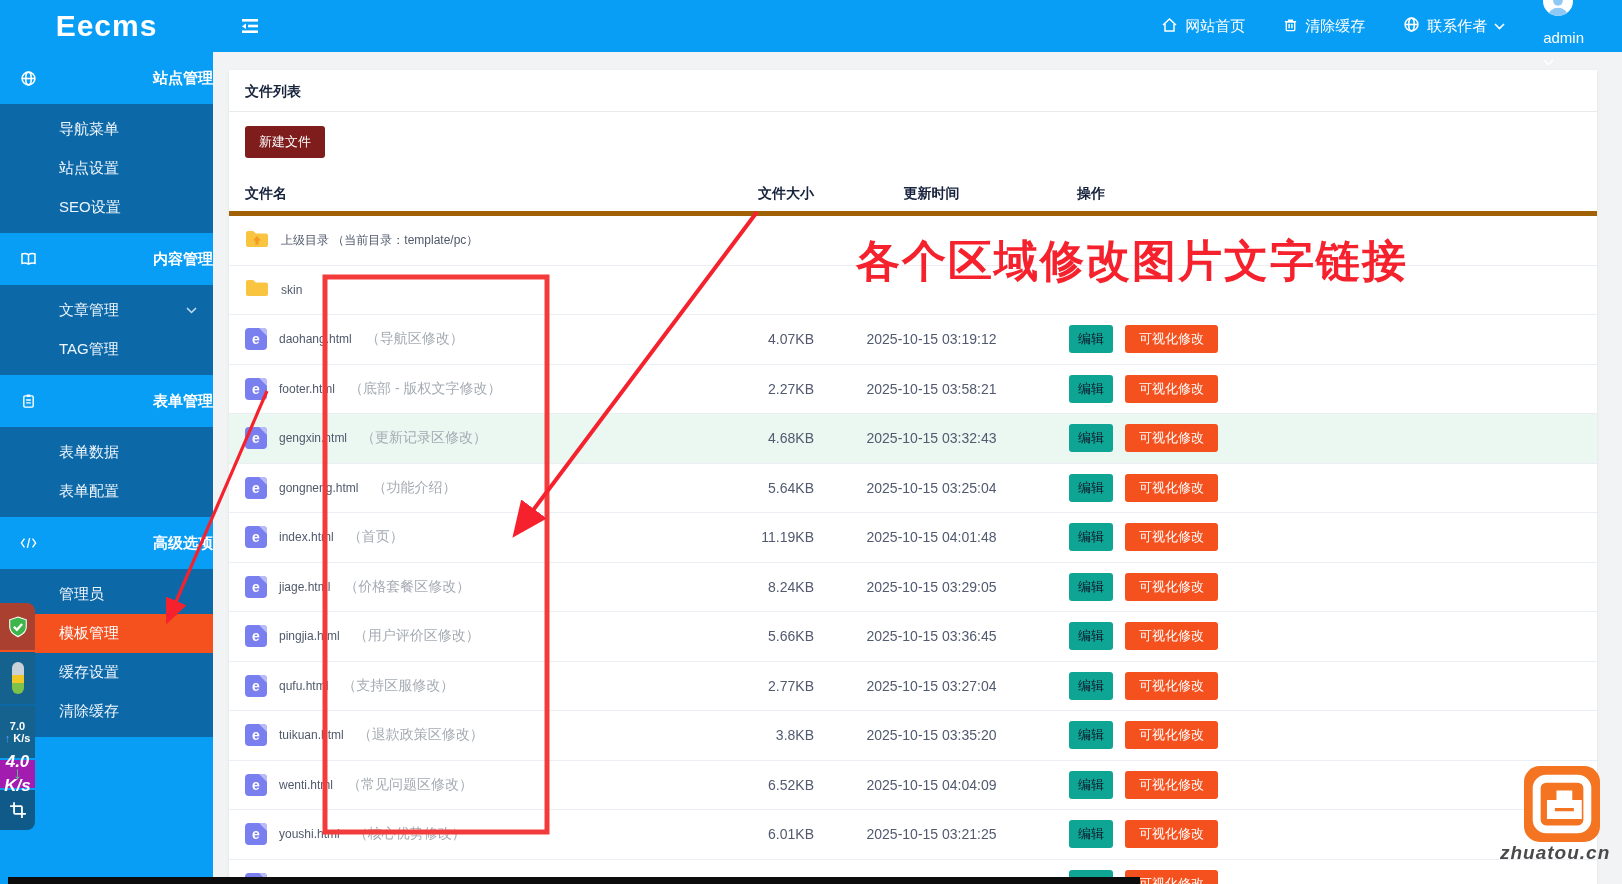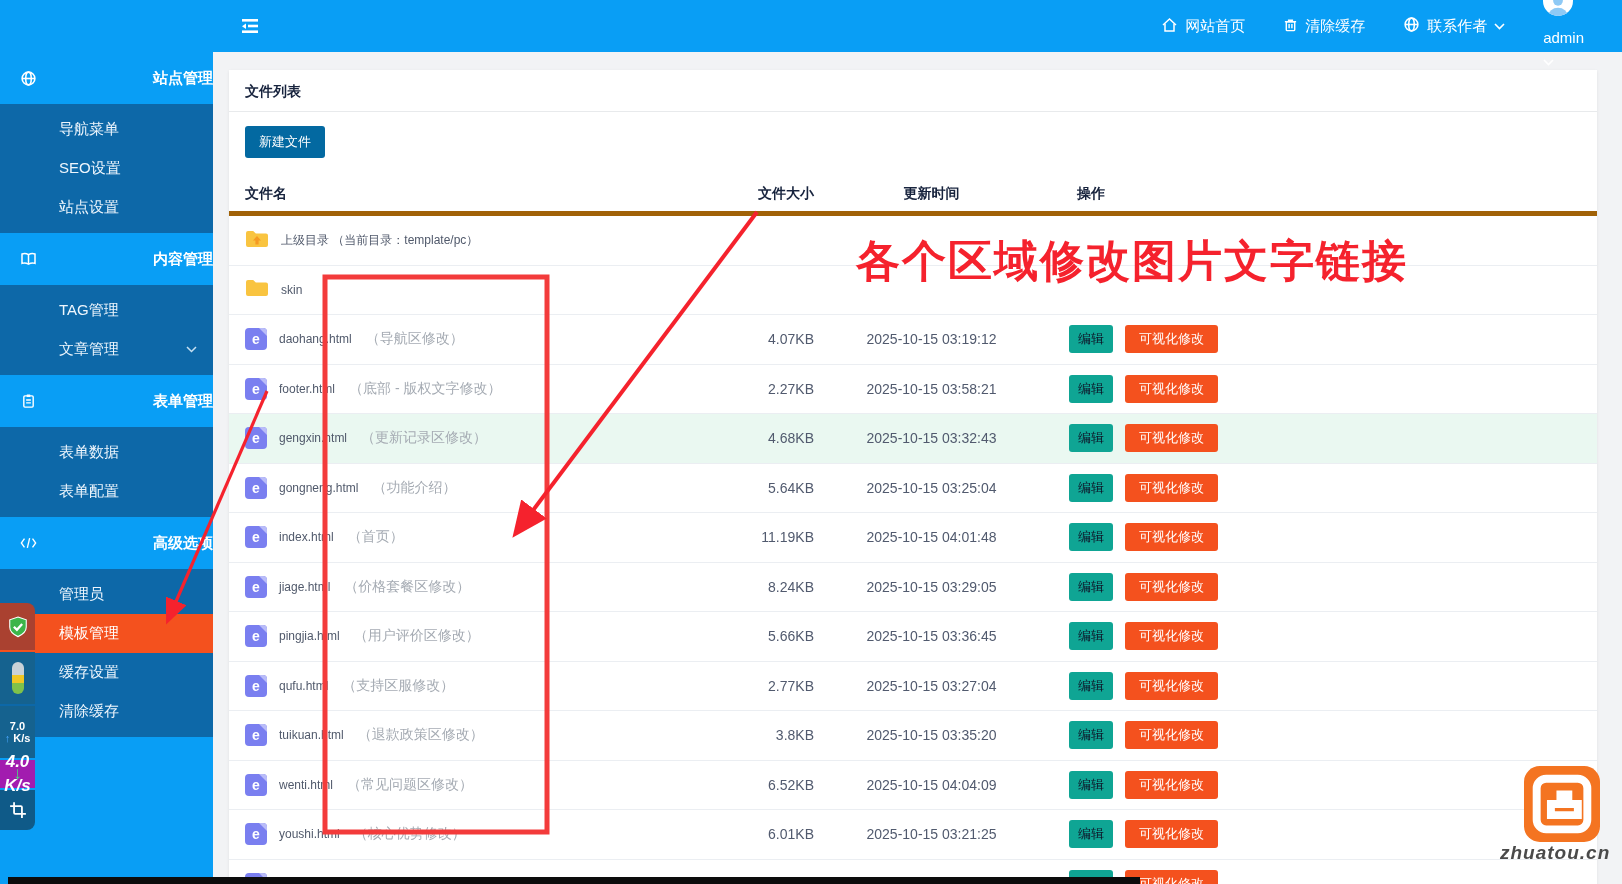--- a/index.html
+++ b/index.html
@@ -39,21 +39,21 @@
   .pill { width:12px; height:32px; border-radius:6px; background:linear-gradient(#c9d2d8 0 40%, #f0c724 40% 65%, #7fc24a 65% 100%); }
   .u-arrow { color:#4aa8ff; } .d-arrow { color:#49e07c; }
 
   
   .content { position:absolute; left:213px; top:52px; right:0; bottom:0; background:#f2f3f5; }
   .card { position:absolute; left:16px; top:18px; width:1368px; bottom:-40px; background:#fff;
     box-shadow:0 1px 3px rgba(0,0,0,.08); }
   .card-head { height:42px; line-height:42px; padding:0 16px; font-size:14px; font-weight:bold; color:#17233d;
     border-bottom:1px solid #e8eaec; }
   .toolbar { padding:14px 16px 18px; }
-  .btn-new { display:inline-block; background:#0369a1; color:#fff; font-size:13px; padding:7px 14px; border:none;
+  .btn-new { display:inline-block; background:#7f1d1d; color:#fff; font-size:13px; padding:7px 14px; border:none;
     border-radius:3px; cursor:pointer; }
 
   .thead, .trow { display:grid; grid-template-columns:470px 125px 215px 1fr; align-items:center; }
   .thead { height:40px; border-bottom:5px solid #a16207; font-size:14px; font-weight:bold; color:#17233d; }
   .thead .c-name { padding-left:16px; }
   .thead .c-size { text-align:right; padding-right:10px; }
   .thead .c-time { text-align:center; }
   .thead .c-act  { padding-left:38px; }
   .trow { height:49.5px; border-bottom:1px solid #ebeef2; font-size:14px; color:#515a6e; cursor:default; }
   .trow.hl { background:#eaf8f1; }
@@ -80,20 +80,21 @@
   
   .blackbar { position:absolute; left:8px; bottom:0; width:1132px; height:7px; background:#0c0c0c; z-index:40; }
   .brand { position:absolute; left:1512px; top:766px; z-index:25; width:100px; text-align:center; }
   .brand-text { position:absolute; left:1500px; top:842px; z-index:25; font-size:19px; font-weight:bold; font-style:italic;
     color:#4a4a4a; letter-spacing:1px; }
 </style>
 </head>
 <body>
 
 <div class="topbar">
+  <div class="logo">Eecms</div>
   <div class="collapse">
     <svg width="20" height="16" viewBox="0 0 20 16">
       <rect x="1" y="1" width="16" height="2.6" fill="#fff"></rect>
       <polygon points="1,8.2 5,5.4 5,11" fill="#fff"></polygon>
       <rect x="7" y="6.7" width="10" height="2.6" fill="#fff"></rect>
       <rect x="1" y="12.4" width="16" height="2.6" fill="#fff"></rect>
     </svg>
   </div>
   <div class="topnav">
   <div class="topnav-item">
@@ -154,51 +155,51 @@
     <span class="plabel">站点管理</span>
   </div>
 
   <div class="side-sub">
   <div class="side-sub-item">
     <span class="slabel">导航菜单</span>
 
   </div>
 
   <div class="side-sub-item">
+    <span class="slabel">站点设置</span>
+
+  </div>
+
+  <div class="side-sub-item">
     <span class="slabel">SEO设置</span>
-
-  </div>
-
-  <div class="side-sub-item">
-    <span class="slabel">站点设置</span>
 
   </div>
 </div>
 
   <div class="side-parent">
     <span class="picon">
         <svg width="17" height="16" viewBox="0 0 16 16">
           <path d="M1.5 3 Q4.8 1.8 8 3.6 Q11.2 1.8 14.5 3 V12.4 Q11.2 11.4 8 13.2 Q4.8 11.4 1.5 12.4 Z" fill="none" stroke="#fff" stroke-width="1.5"></path>
           <path d="M8 3.6 V13" fill="none" stroke="#fff" stroke-width="1.5"></path>
         </svg>
       </span>
     <span class="plabel">内容管理</span>
   </div>
 
   <div class="side-sub">
   <div class="side-sub-item">
-    <span class="slabel">TAG管理</span>
-
-  </div>
-
-  <div class="side-sub-item">
     <span class="slabel">文章管理</span>
     <svg class="chev" viewBox="0 0 11 7">
       <polyline points="1,1 5.5,5.5 10,1" fill="none" stroke="#dceefb" stroke-width="1.5"></polyline>
     </svg>
+  </div>
+
+  <div class="side-sub-item">
+    <span class="slabel">TAG管理</span>
+
   </div>
 </div>
 
   <div class="side-parent">
     <span class="picon">
         <svg width="15" height="16" viewBox="0 0 16 16">
           <rect x="3" y="2.5" width="10" height="12" rx="1.2" fill="none" stroke="#fff" stroke-width="1.5"></rect>
           <rect x="6" y="1" width="4" height="2.6" rx=".6" fill="#fff"></rect>
           <path d="M5.5 7 H10.5 M5.5 10 H10.5" fill="none" stroke="#fff" stroke-width="1.5"></path>
         </svg>

